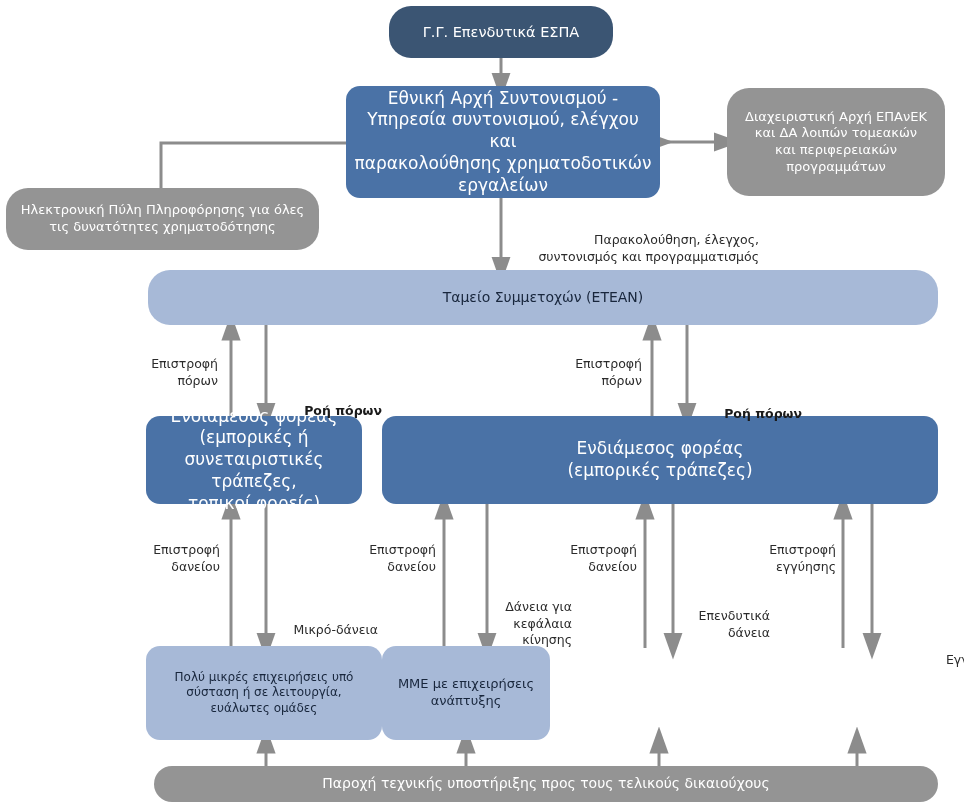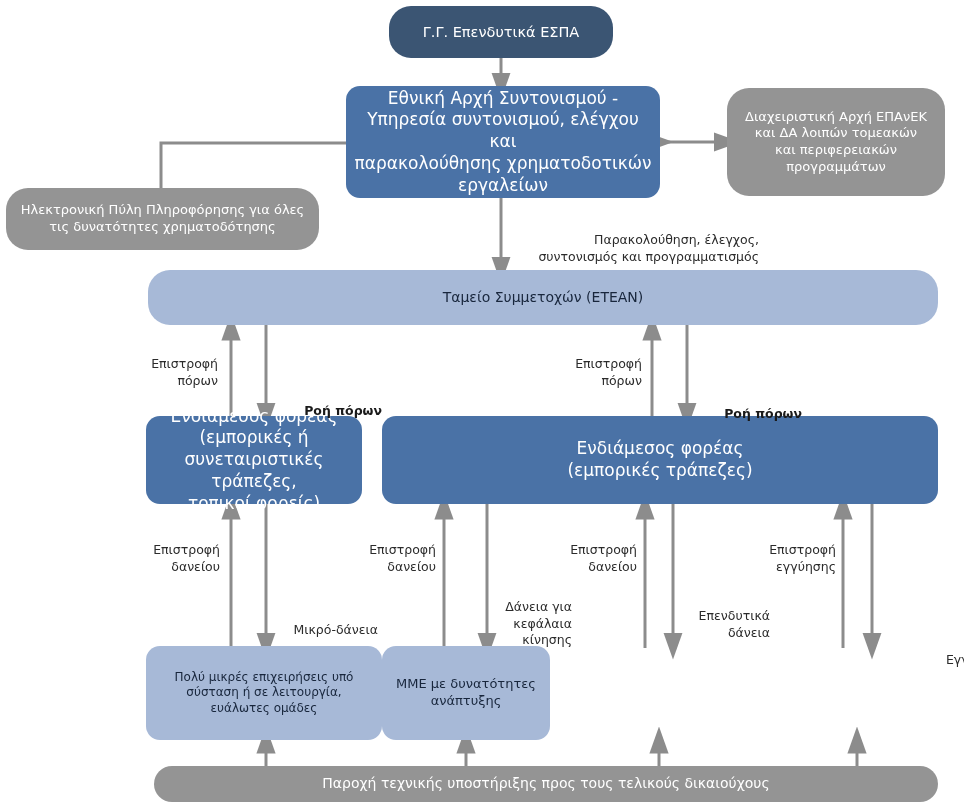--- a/index.html
+++ b/index.html
@@ -158,21 +158,21 @@
 (εμπορικές τράπεζες)</span>
   </div>
 
   <div class="node node-light" style="left:146px; top:646px; width:236px; height:94px; font-size:12px;">
     <span>Πολύ μικρές επιχειρήσεις υπό
 σύσταση ή σε λειτουργία,
 ευάλωτες ομάδες</span>
   </div>
 
   <div class="node node-light" style="left:382px; top:646px; width:168px; height:94px; font-size:13px;">
-    <span>ΜΜΕ με δυνατότητες
+    <span>ΜΜΕ με επιχειρήσεις
 ανάπτυξης</span>
   </div>
 
 
 
   <div class="node node-gray" style="left:154px; top:766px; width:784px; height:36px; font-size:14px;">
     <span>Παροχή τεχνικής υποστήριξης προς τους τελικούς δικαιούχους</span>
   </div>
 
   <div class="edge-label lbl-left" style="left:509px; top:216px; width:250px;">

